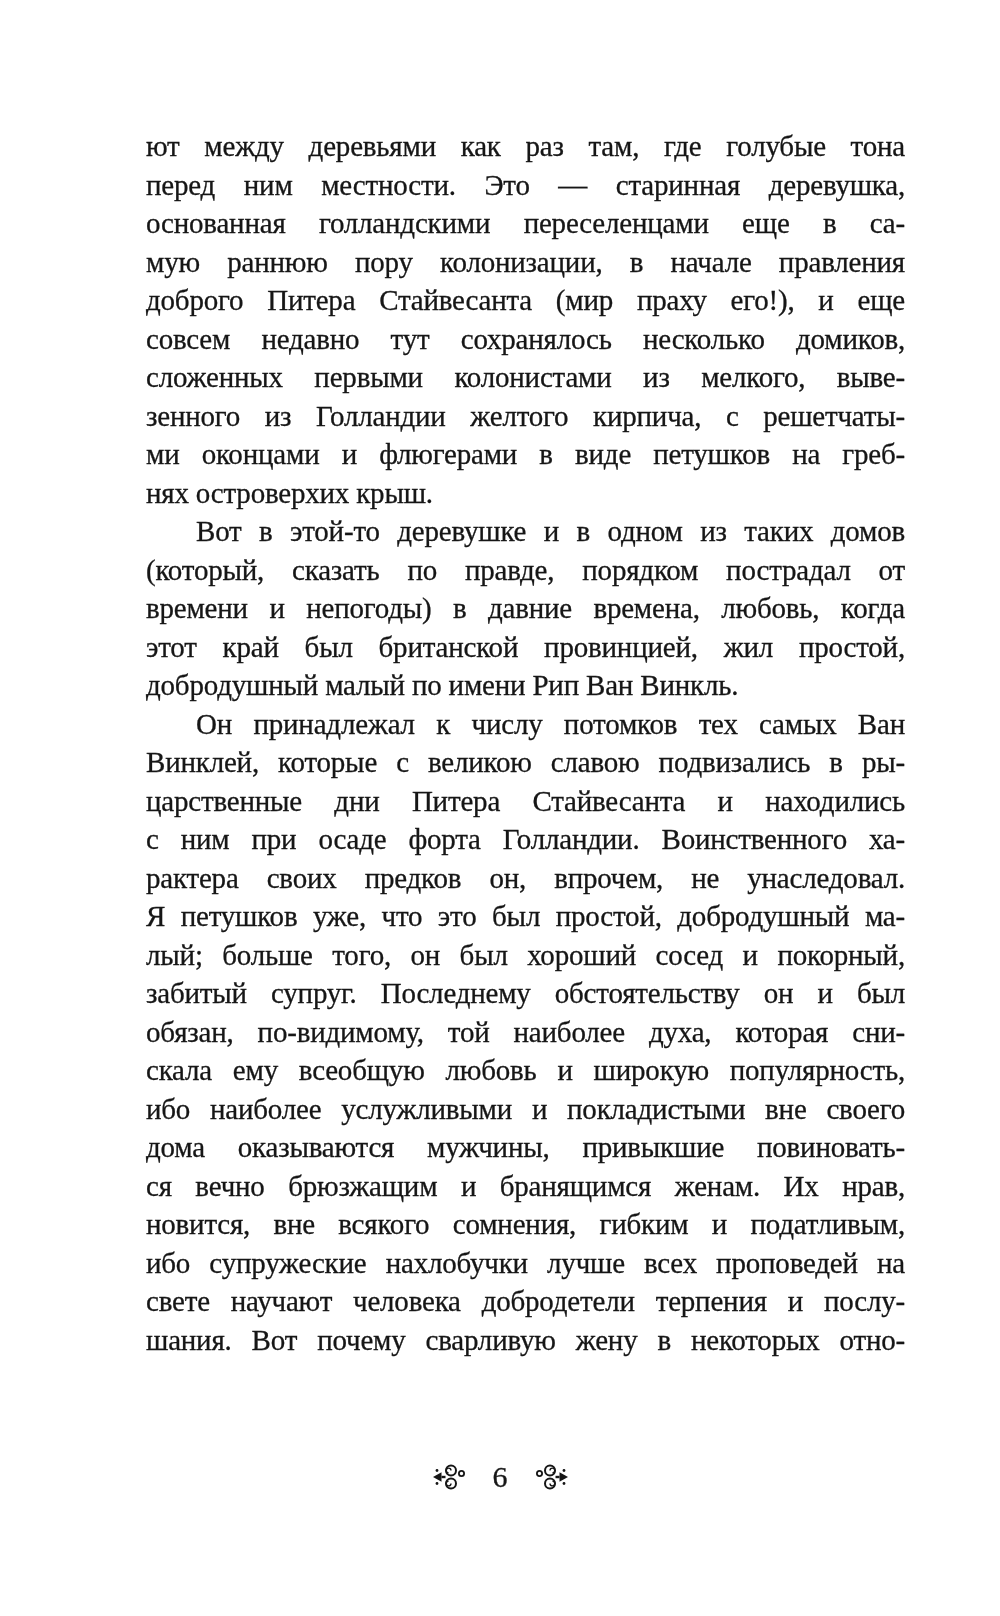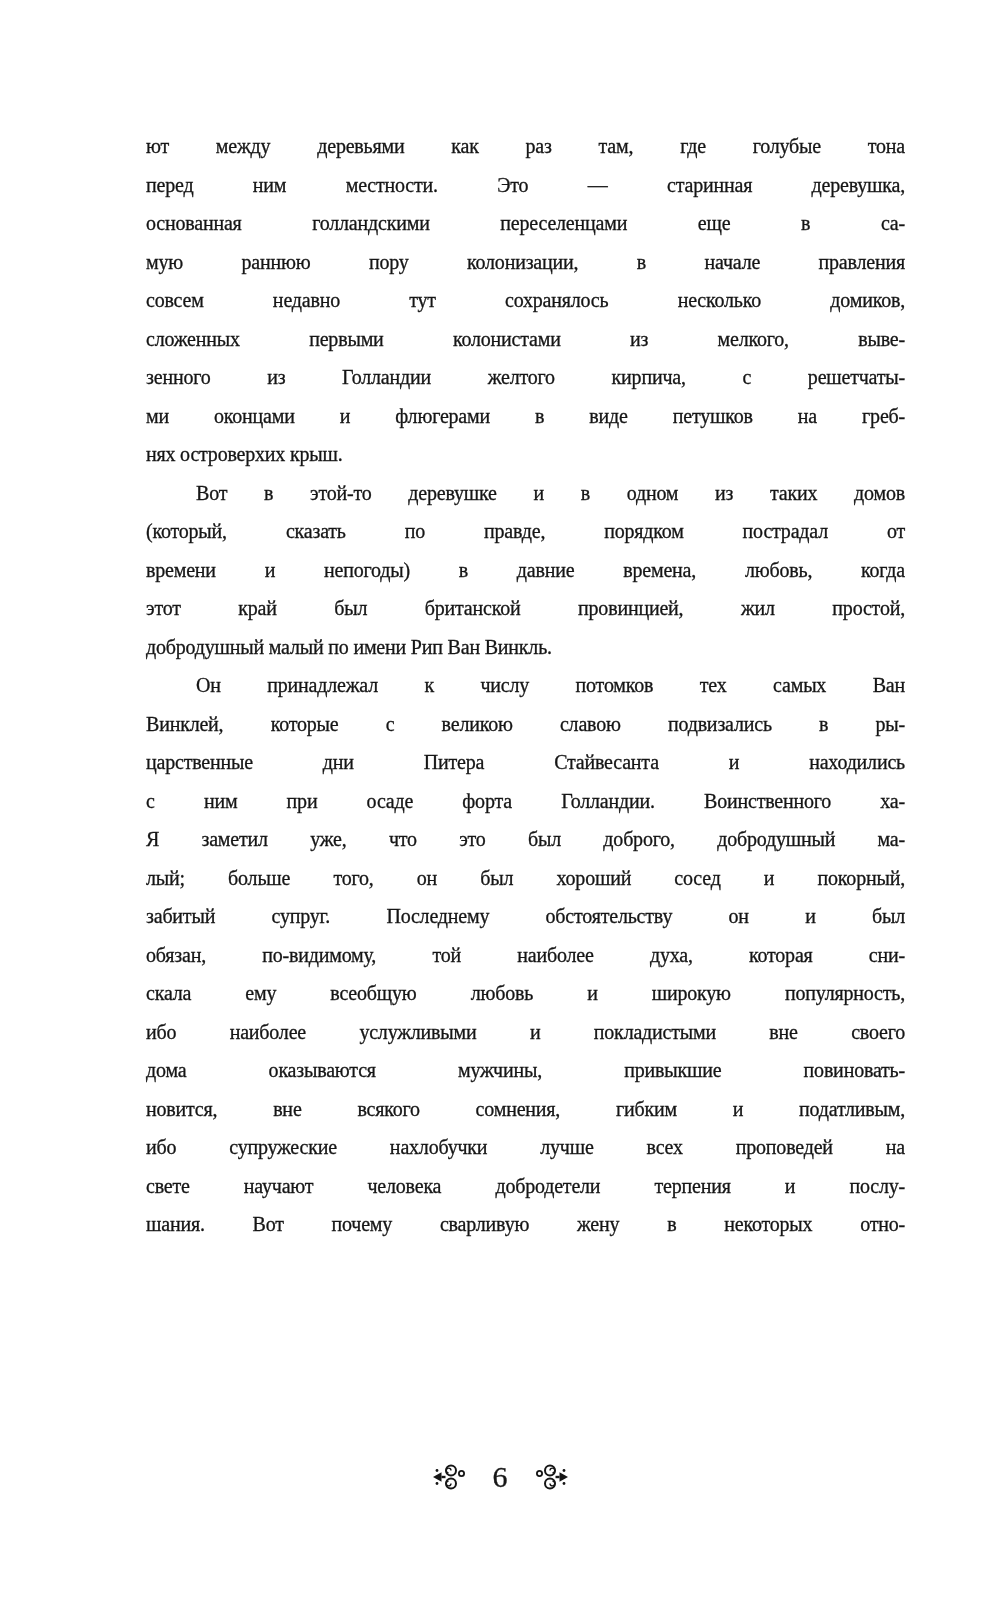--- a/index.html
+++ b/index.html
@@ -14,21 +14,21 @@
     font-family: "Liberation Serif", serif;
     color: #161616;
   }
   .text-block {
     position: absolute;
     left: 146px;
     top: 127px;
     width: 759px;
   }
   .line {
-    font-size: 20px;
+    font-size: 29px;
     line-height: 38.5px;
     letter-spacing: -0.2px;
     text-align: justify;
     text-align-last: justify;
     white-space: normal;
     -webkit-text-stroke: 0.3px #161616;
   }
   .line.indent {
     padding-left: 50px;
   }
@@ -62,41 +62,44 @@
 </head>
 <body>
 
 <div class="book-page">
 
   <div class="text-block" id="text-block">
       <div class="line">ют между деревьями как раз там, где голубые тона</div>
       <div class="line">перед ним местности. Это — старинная деревушка,</div>
       <div class="line">основанная голландскими переселенцами еще в са-</div>
       <div class="line">мую раннюю пору колонизации, в начале правления</div>
+      <div class="line">доброго Питера Стайвесанта (мир праху его!), и еще</div>
       <div class="line">совсем недавно тут сохранялось несколько домиков,</div>
       <div class="line">сложенных первыми колонистами из мелкого, выве-</div>
       <div class="line">зенного из Голландии желтого кирпича, с решетчаты-</div>
       <div class="line">ми оконцами и флюгерами в виде петушков на греб-</div>
       <div class="line par-end">нях островерхих крыш.</div>
       <div class="line indent">Вот в этой-то деревушке и в одном из таких домов</div>
       <div class="line">(который, сказать по правде, порядком пострадал от</div>
       <div class="line">времени и непогоды) в давние времена, любовь, когда</div>
       <div class="line">этот край был британской провинцией, жил простой,</div>
       <div class="line par-end">добродушный малый по имени Рип Ван Винкль.</div>
       <div class="line indent">Он принадлежал к числу потомков тех самых Ван</div>
       <div class="line">Винклей, которые с великою славою подвизались в ры-</div>
       <div class="line">царственные дни Питера Стайвесанта и находились</div>
       <div class="line">с ним при осаде форта Голландии. Воинственного ха-</div>
-      <div class="line">Я заметил уже, что это был доброго, добродушный ма-</div>
+      <div class="line">рактера своих предков он, впрочем, не унаследовал.</div>
+      <div class="line">Я петушков уже, что это был простой, добродушный ма-</div>
       <div class="line">лый; больше того, он был хороший сосед и покорный,</div>
       <div class="line">забитый супруг. Последнему обстоятельству он и был</div>
       <div class="line">обязан, по-видимому, той наиболее духа, которая сни-</div>
       <div class="line">скала ему всеобщую любовь и широкую популярность,</div>
       <div class="line">ибо наиболее услужливыми и покладистыми вне своего</div>
       <div class="line">дома оказываются мужчины, привыкшие повиновать-</div>
+      <div class="line">ся вечно брюзжащим и бранящимся женам. Их нрав,</div>
       <div class="line">новится, вне всякого сомнения, гибким и податливым,</div>
       <div class="line">ибо супружеские нахлобучки лучше всех проповедей на</div>
       <div class="line">свете научают человека добродетели терпения и послу-</div>
       <div class="line">шания. Вот почему сварливую жену в некоторых отно-</div>
     </div>
 
   <div class="footer">
     <span class="ornament">
       <svg width="34" height="30" viewBox="0 0 34 30" xmlns="http://www.w3.org/2000/svg">
         <g fill="none" stroke="#161616" stroke-width="2">

